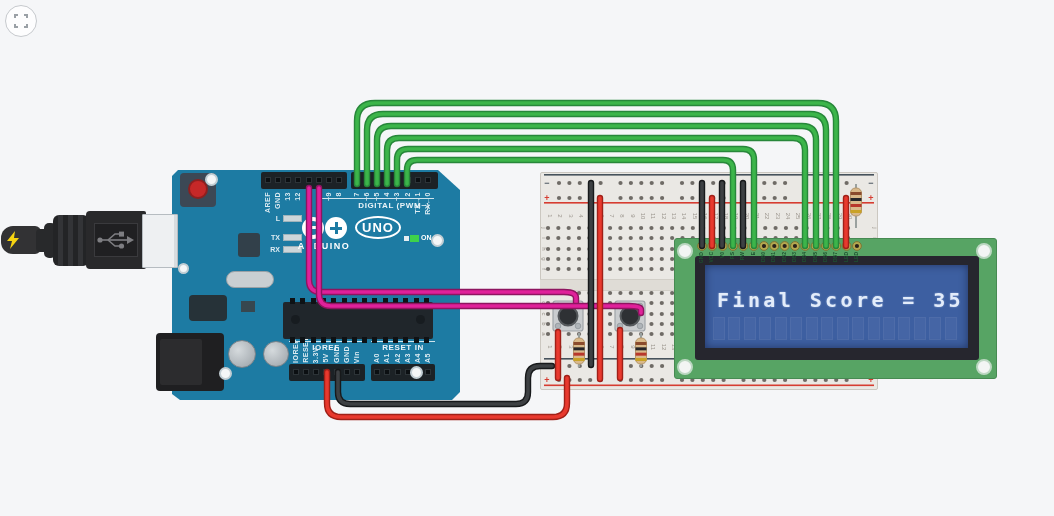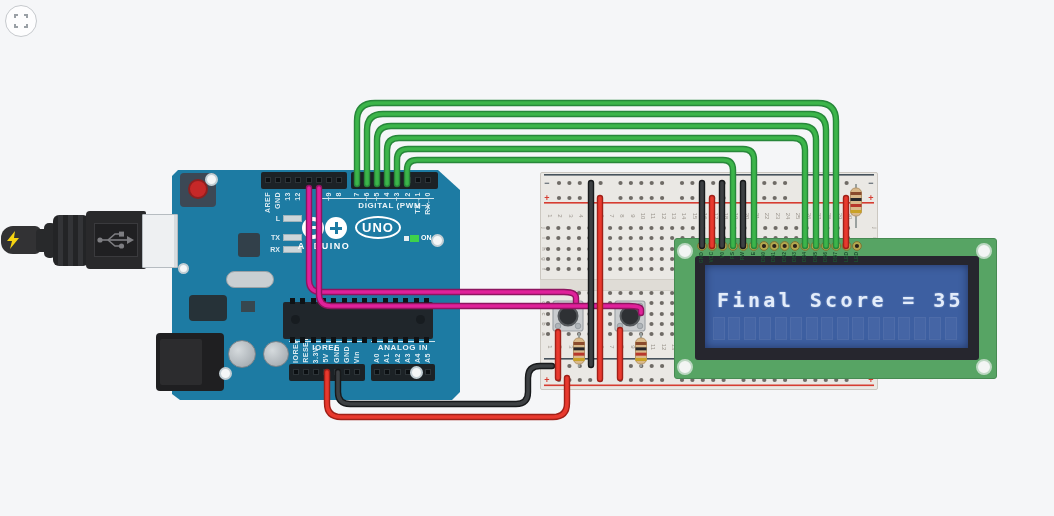--- a/index.html
+++ b/index.html
@@ -619,21 +619,21 @@
       <div class="vlabel" style="left: 353.3px; bottom: 153px;">Vin</div>
       <div class="vlabel" style="left: 373.3px; bottom: 153px;">A0</div>
       <div class="vlabel" style="left: 383.4px; bottom: 153px;">A1</div>
       <div class="vlabel" style="left: 393.5px; bottom: 153px;">A2</div>
       <div class="vlabel" style="left: 403.6px; bottom: 153px;">A3</div>
       <div class="vlabel" style="left: 413.7px; bottom: 153px;">A4</div>
       <div class="vlabel" style="left: 423.8px; bottom: 153px;">A5</div>
       <div class="abs bline" style="left: 289px; top: 341px; width: 75px;"></div>
       <div class="abs bline" style="left: 371px; top: 341px; width: 64px;"></div>
       <div class="btitle" style="left: 326px; top: 343px; transform: translateX(-50%);">IOREF</div>
-      <div class="btitle" style="left: 403px; top: 343px; transform: translateX(-50%);">ANALOG IN</div>
+      <div class="btitle" style="left: 403px; top: 343px; transform: translateX(-50%);">RESET IN</div>
       <div class="abs" style="left: 180px; top: 173px; width: 36px; height: 34px; background: rgb(60, 72, 85); border-radius: 4px;"></div>
       <div class="abs" style="left: 188px; top: 179px; width: 20px; height: 20px; background: rgb(198, 40, 40); border: 2px solid rgb(142, 31, 31); border-radius: 50%; box-sizing: border-box;"></div>
       <div class="ledlbl" style="left: 264px; top: 215px; width: 16px; text-align: right;">L</div>
       <div class="abs ledrect" style="left: 283px; top: 215px;"></div>
       <div class="ledlbl" style="left: 264px; top: 234px; width: 16px; text-align: right;">TX</div>
       <div class="abs ledrect" style="left: 283px; top: 234px;"></div>
       <div class="ledlbl" style="left: 264px; top: 246px; width: 16px; text-align: right;">RX</div>
       <div class="abs ledrect" style="left: 283px; top: 246px;"></div>
       <div class="abs" style="left: 302px; top: 217px; width: 22px; height: 22px; border: 4px solid rgb(255, 255, 255); border-radius: 50%; box-sizing: border-box;"></div>
       <div class="abs" style="left: 308px; top: 226px; width: 10px; height: 3px; background: rgb(255, 255, 255);"></div>

